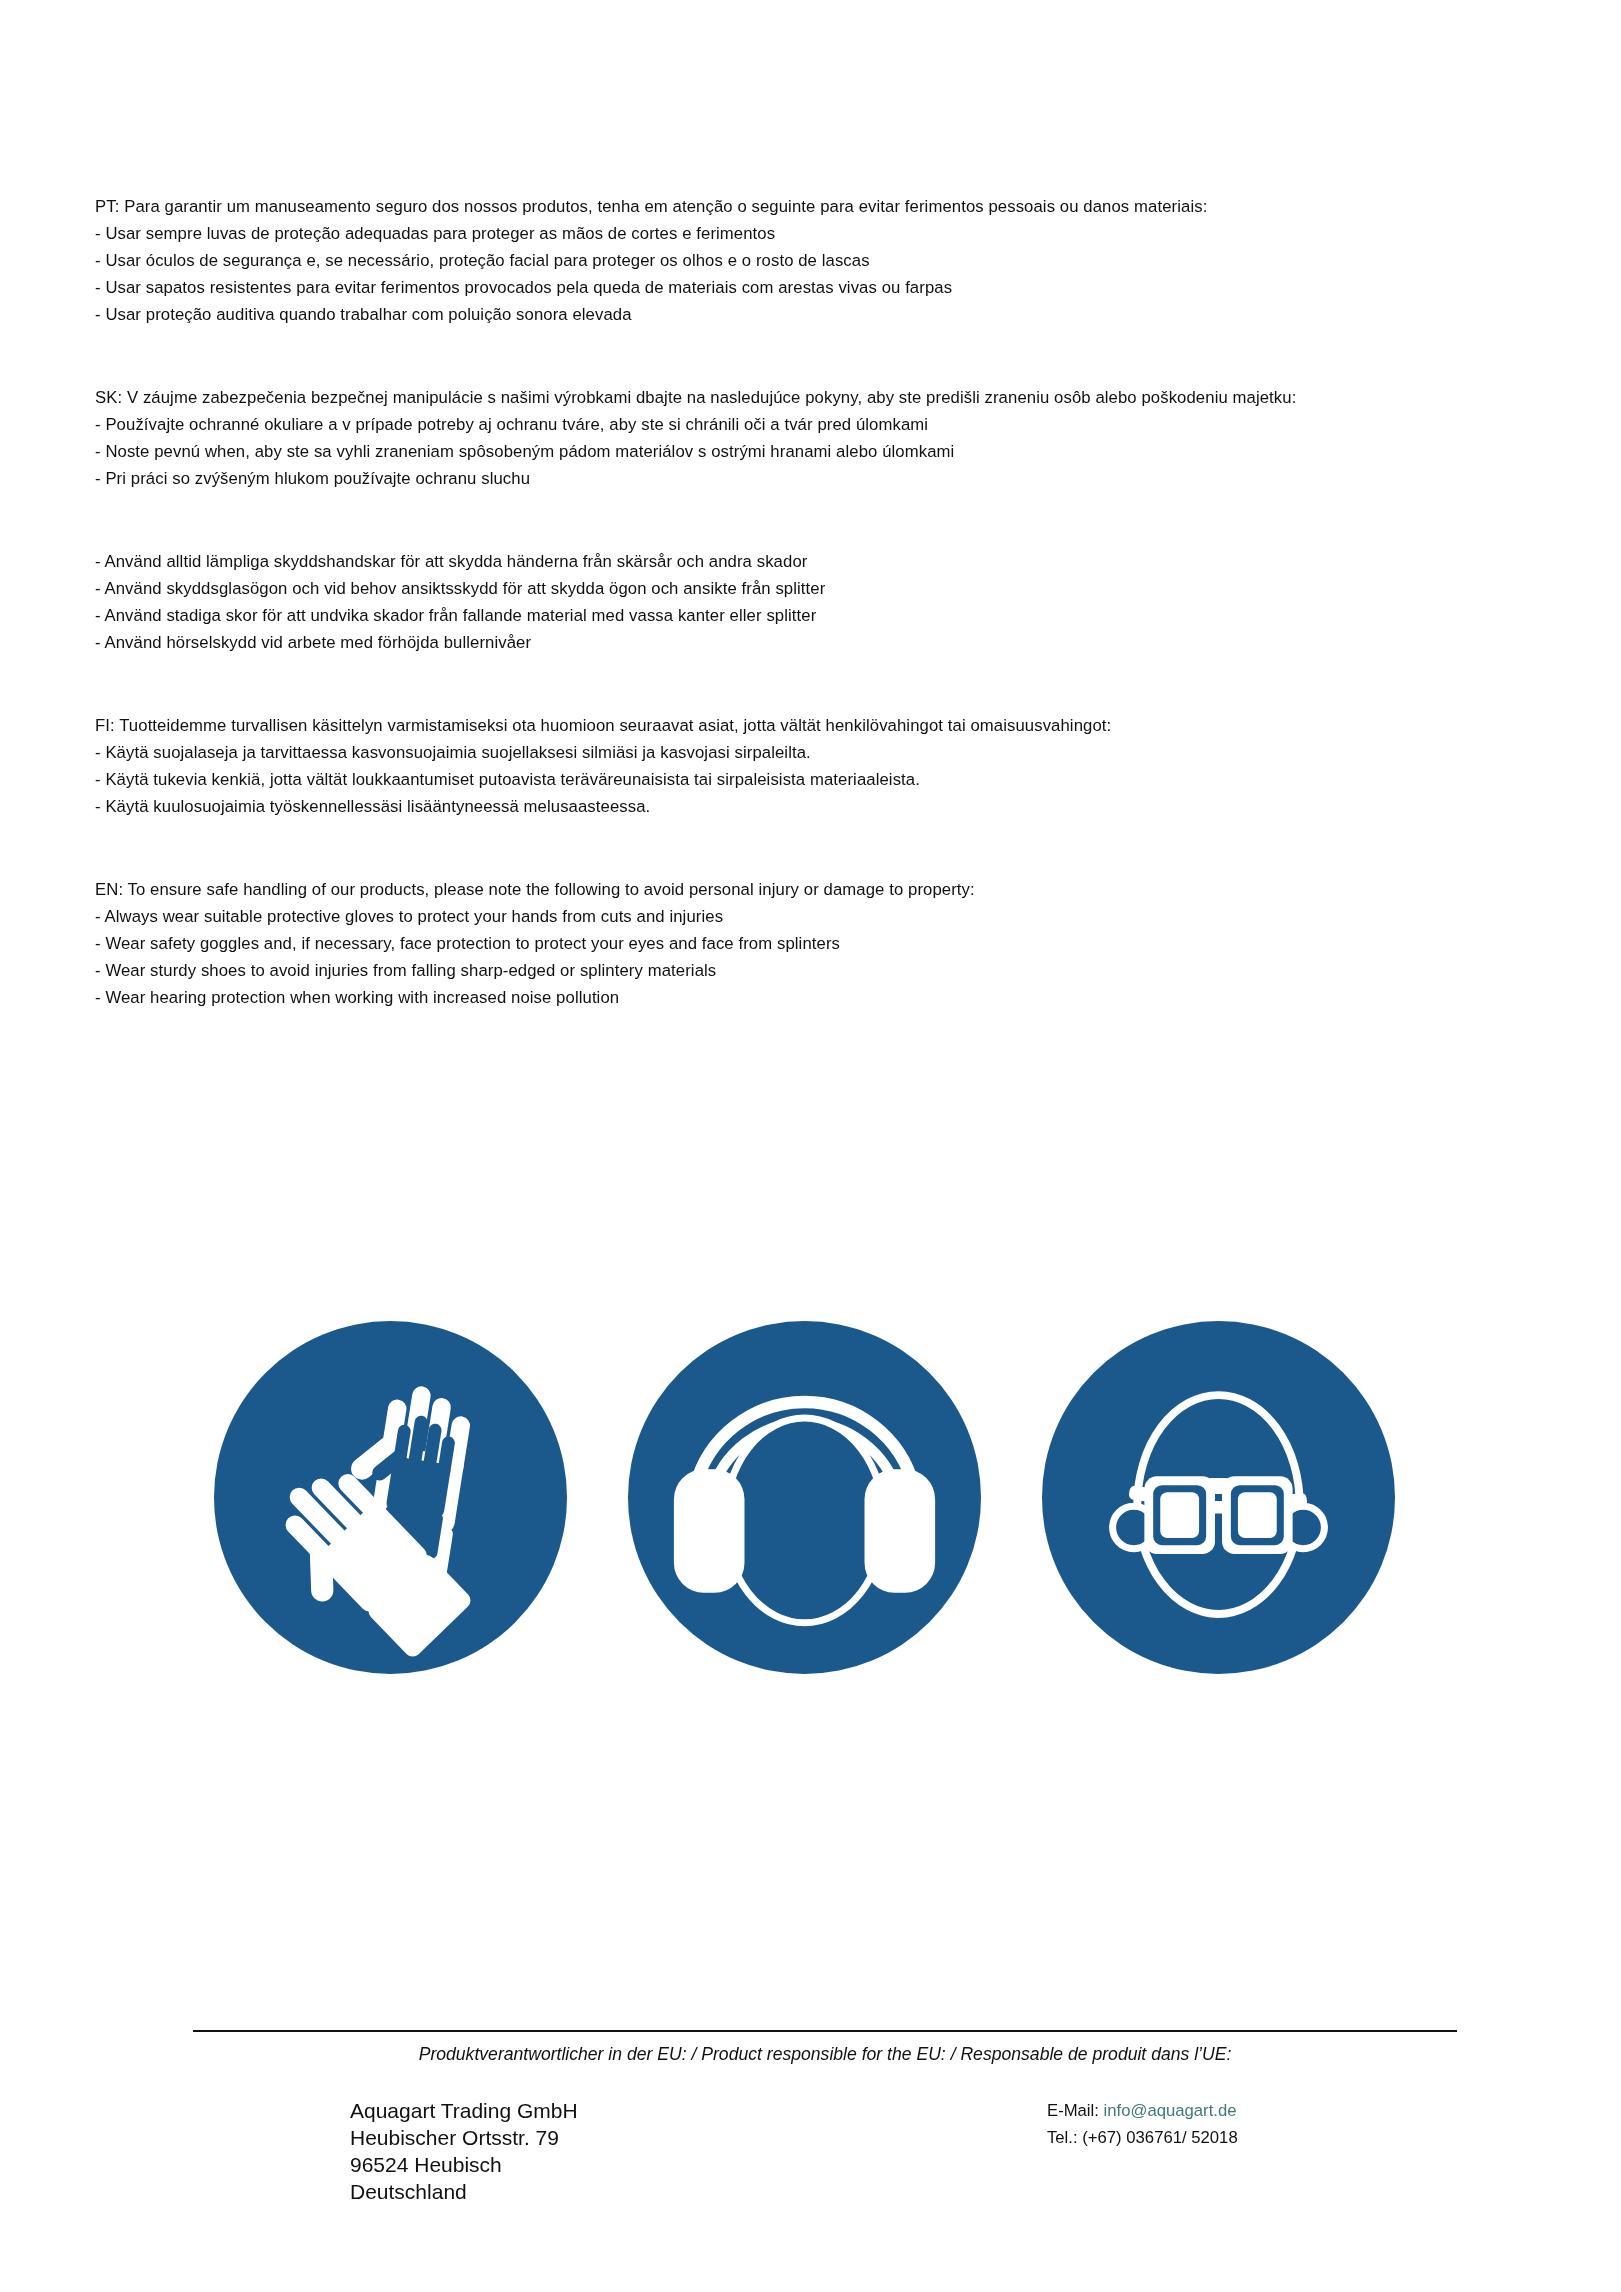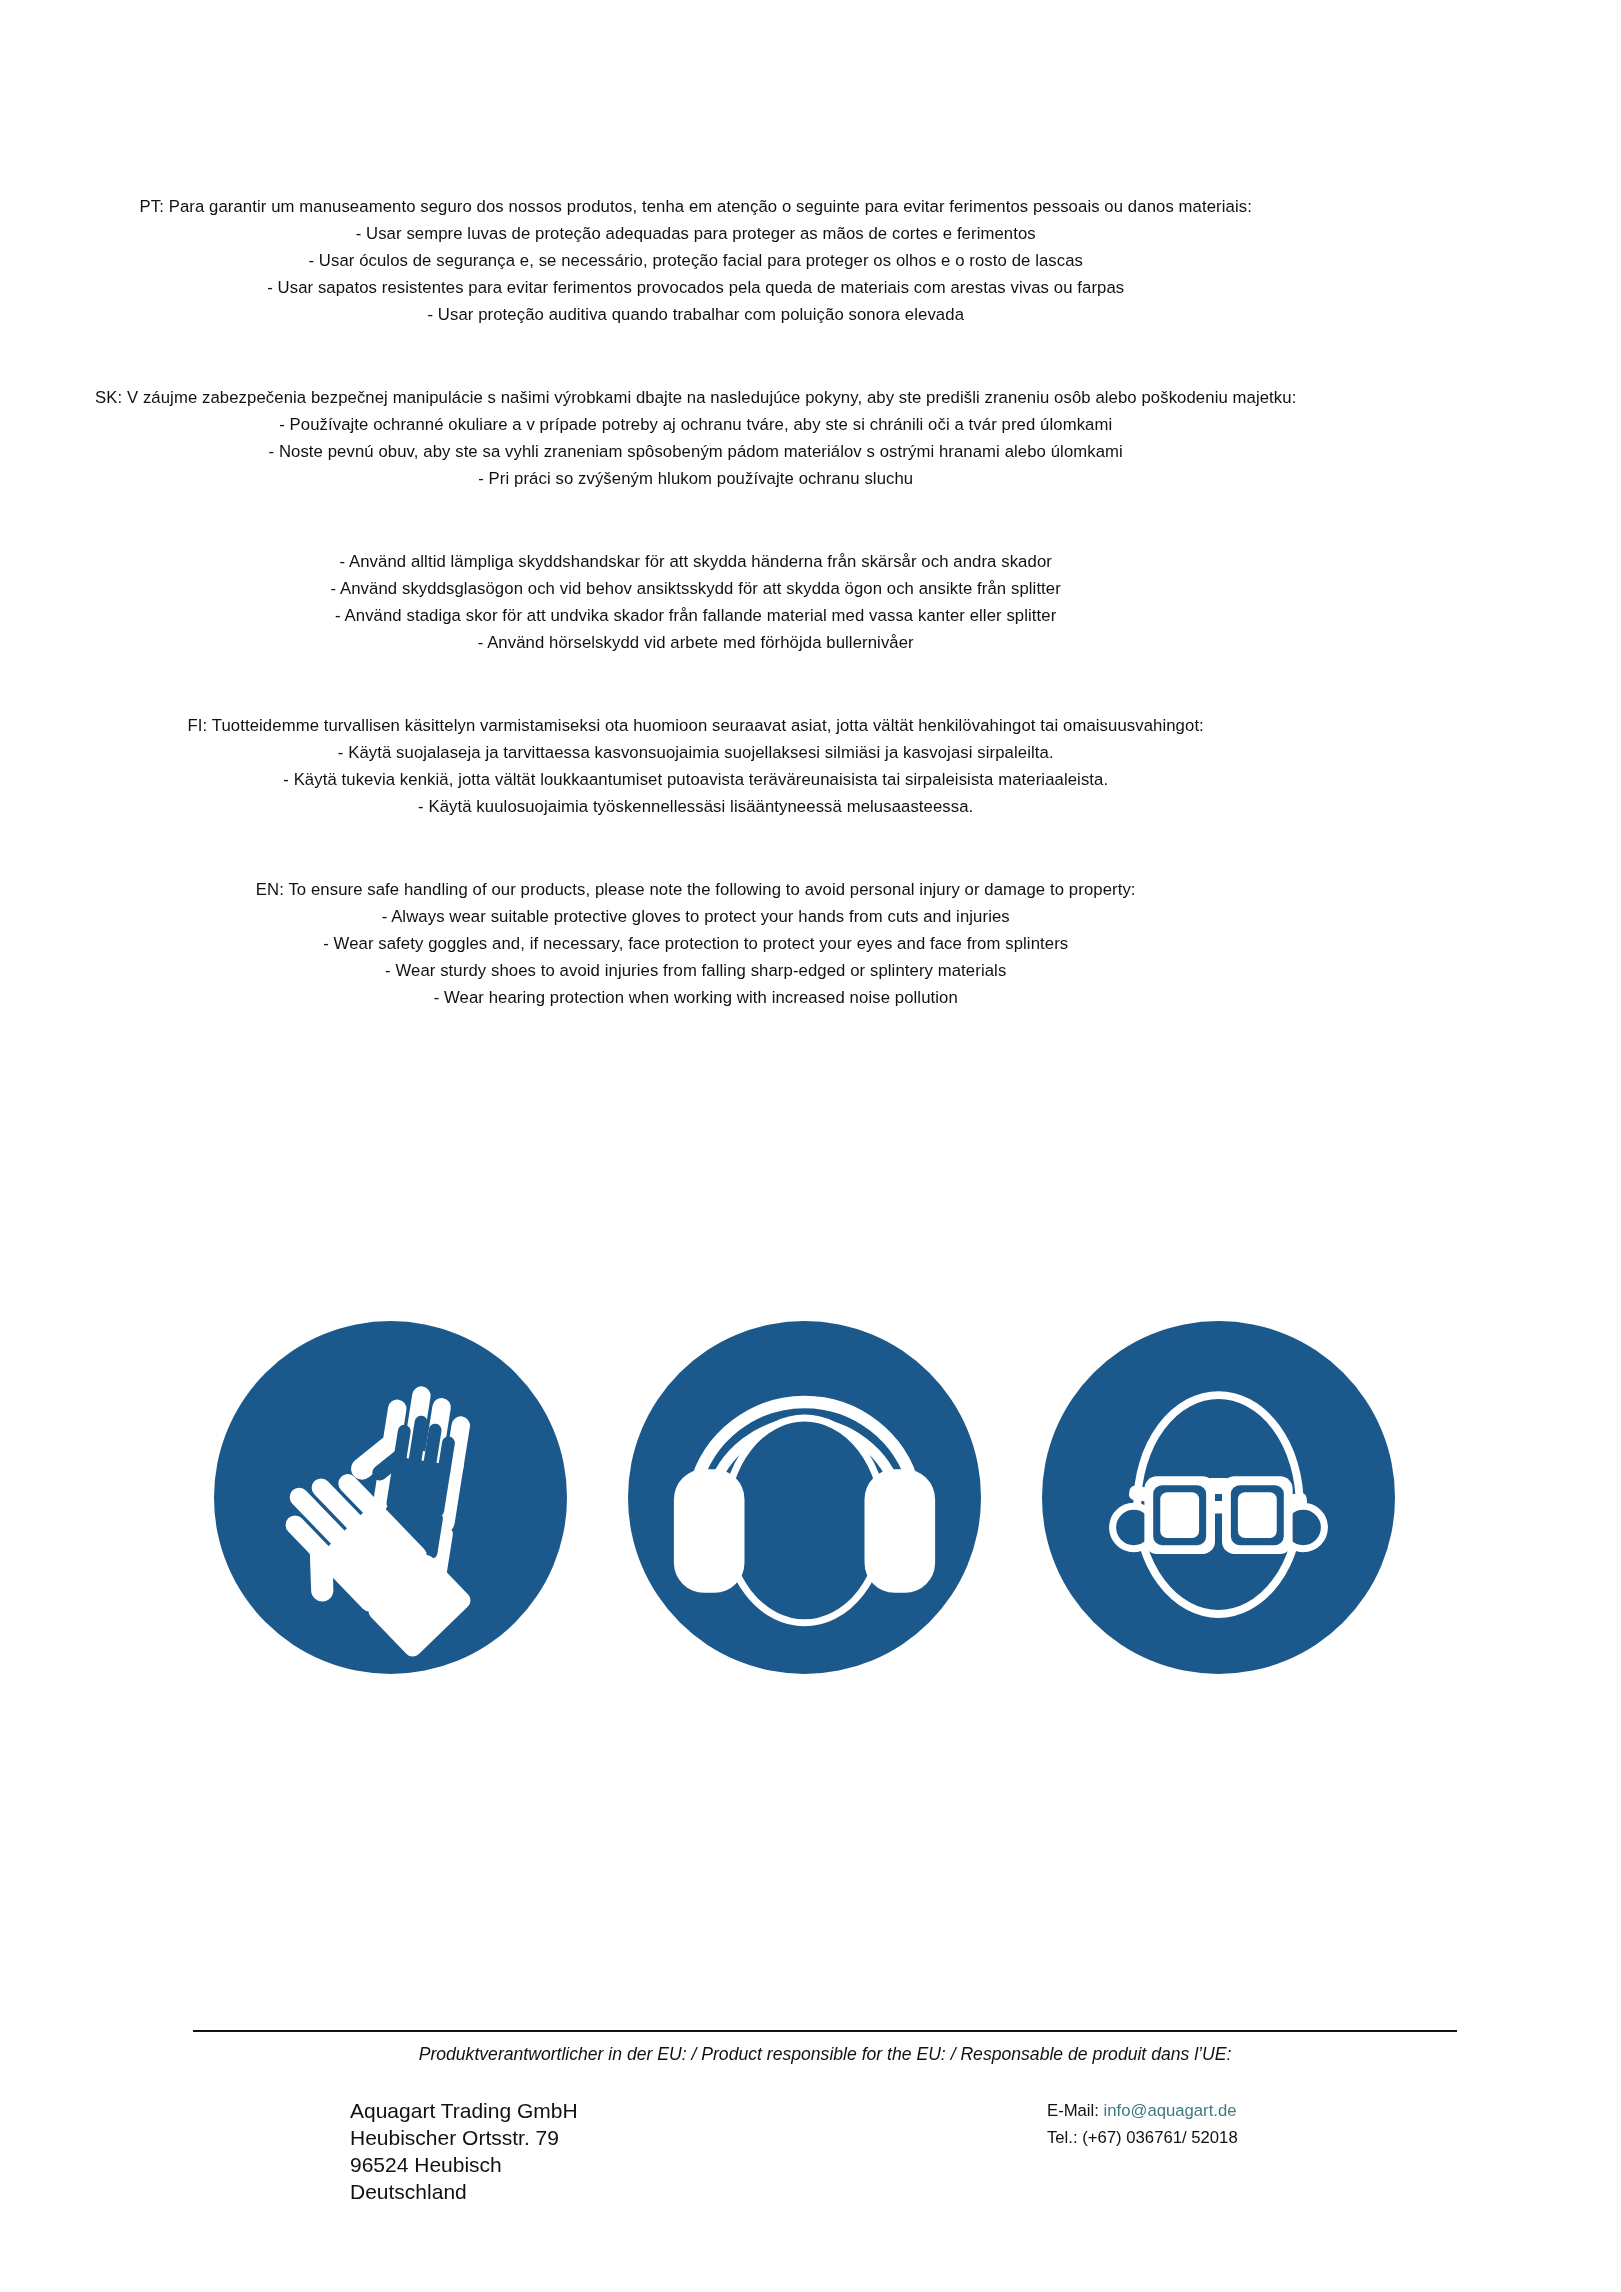--- a/index.html
+++ b/index.html
@@ -4,21 +4,21 @@
 <style>
   html, body { margin:0; padding:0; }
   body {
     width:1621px; height:2293px;
     background:#ffffff;
     font-family:"Liberation Sans", sans-serif;
     color:#111111;
     position:relative;
     overflow:hidden;
   }
-  .text-col { position:absolute; left:95px; top:193px;text-align:center; }
+  .text-col { position:absolute; left:95px; top:193px; }
   .lang-section { margin:0 0 56px 0; }
   .line {
     font-size:16.7px;
     line-height:27px;
     letter-spacing:0.1px;
     white-space:nowrap;
   }
   .picto-row {
     position:absolute; left:214px; top:1321px;
     display:flex; gap:61px;
@@ -61,21 +61,21 @@
     <div class="line">PT: Para garantir um manuseamento seguro dos nossos produtos, tenha em atenção o seguinte para evitar ferimentos pessoais ou danos materiais:</div>
     <div class="line">- Usar sempre luvas de proteção adequadas para proteger as mãos de cortes e ferimentos</div>
     <div class="line">- Usar óculos de segurança e, se necessário, proteção facial para proteger os olhos e o rosto de lascas</div>
     <div class="line">- Usar sapatos resistentes para evitar ferimentos provocados pela queda de materiais com arestas vivas ou farpas</div>
     <div class="line">- Usar proteção auditiva quando trabalhar com poluição sonora elevada</div>
   </section>
 
   <section class="lang-section">
     <div class="line">SK: V záujme zabezpečenia bezpečnej manipulácie s našimi výrobkami dbajte na nasledujúce pokyny, aby ste predišli zraneniu osôb alebo poškodeniu majetku:</div>
     <div class="line">- Používajte ochranné okuliare a v prípade potreby aj ochranu tváre, aby ste si chránili oči a tvár pred úlomkami</div>
-    <div class="line">- Noste pevnú obuv, aby ste sa vyhli zraneniam spôsobeným pádom materiálov s ostrými hranami alebo úlomkami</div>
+    <div class="line">- Noste pevnú when, aby ste sa vyhli zraneniam spôsobeným pádom materiálov s ostrými hranami alebo úlomkami</div>
     <div class="line">- Pri práci so zvýšeným hlukom používajte ochranu sluchu</div>
   </section>
 
   <section class="lang-section">
     <div class="line">- Använd alltid lämpliga skyddshandskar för att skydda händerna från skärsår och andra skador</div>
     <div class="line">- Använd skyddsglasögon och vid behov ansiktsskydd för att skydda ögon och ansikte från splitter</div>
     <div class="line">- Använd stadiga skor för att undvika skador från fallande material med vassa kanter eller splitter</div>
     <div class="line">- Använd hörselskydd vid arbete med förhöjda bullernivåer</div>
   </section>
 

